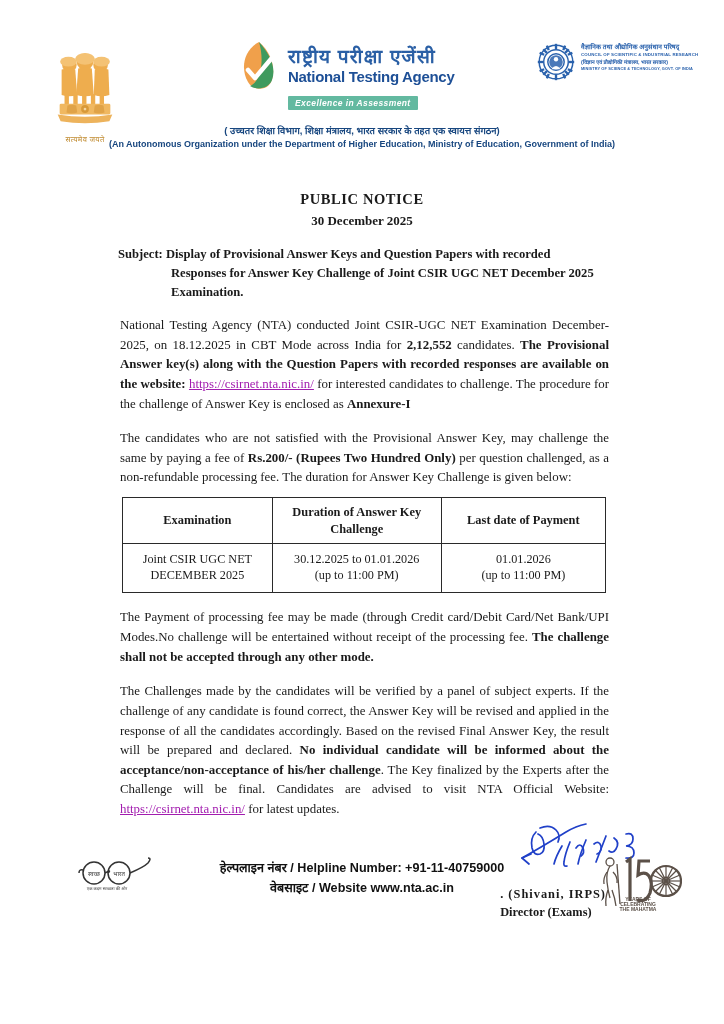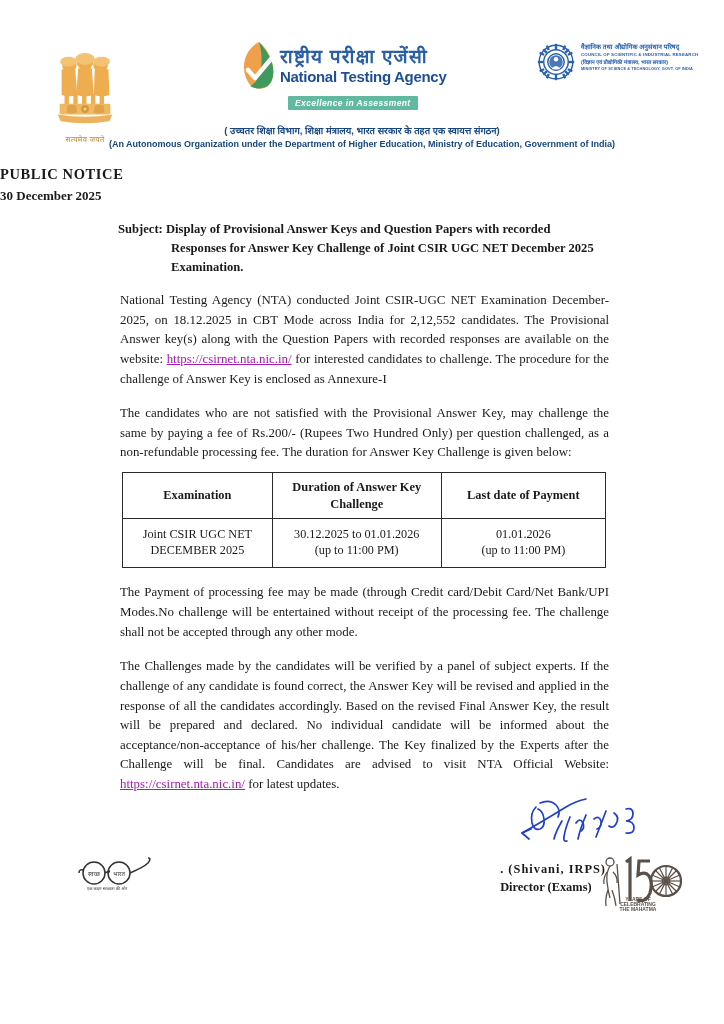--- a/index.html
+++ b/index.html
@@ -36,21 +36,21 @@
     letter-spacing: .3px;
     margin-top: 1px;
     white-space: nowrap;
   }
 
   .nta-block {
     position: absolute;
     left: 238px; top: 40px;
     width: 282px;
   }
-  .nta-top { display: flex; align-items: center; }
+  .nta-top { display: flex; align-items: center; gap: 8px; }
   .nta-leaf { flex: 0 0 auto; width: 42px; height: 52px; }
   .nta-words { flex: 1 1 auto; }
   .nta-hindi {
     font-family: "Liberation Sans", sans-serif;
     font-size: 19px;
     font-weight: bold;
     color: #2a5fa5;
     letter-spacing: 1.2px;
     line-height: 1.15;
     white-space: nowrap;
@@ -117,21 +117,21 @@
     font-size: 9.5px; font-weight: bold;
     color: #17467f; line-height: 1.5;
   }
   .org-english {
     font-family: "Liberation Sans", sans-serif;
     font-size: 9px; font-weight: bold;
     color: #17467f; line-height: 1.5;
   }
 
   
-  .notice-wrap { text-align: left; margin-top: 3px; }
+  .notice-wrap { text-align: center; margin-top: 28px; }
   .notice-title {
     font-size: 14.5px; font-weight: bold;
     letter-spacing: .6px; line-height: 1.55;
   }
   .notice-date {
     font-size: 13px; font-weight: bold;
     line-height: 1.6; margin-top: 1px;
   }
 
   
@@ -149,21 +149,21 @@
 
   
   .content { padding: 0 115px 0 120px; }
   p.para {
     margin: 15px 0 0 0;
     font-size: 12.9px;
     line-height: 1.52;
     text-align: justify;
     text-justify: inter-word;
   }
-  b, .b { font-weight: normal; }
+  b, .b { font-weight: bold; }
   a.link, .link {
     color: #a21caf;
     text-decoration: underline;
   }
 
   
   .tbl-wrap { padding: 0 118px 0 122px; margin-top: 9px; }
   table.keytbl {
     border-collapse: collapse;
     width: 100%;
@@ -413,20 +413,24 @@
       <circle cx="41" cy="17" r="11"></circle>
       <path d="M27 17 q7 -4 3 0"></path>
       <path d="M52 17 q14 -6 18 -10 q4 -5 0 -5"></path>
       <path d="M5 14 q-4 -1 -4 3"></path>
     </g>
     <text x="16" y="20" font-family="Liberation Sans, sans-serif" font-size="6" fill="#333" text-anchor="middle">स्वच्छ</text>
     <text x="41" y="20" font-family="Liberation Sans, sans-serif" font-size="6" fill="#333" text-anchor="middle">भारत</text>
     <text x="29" y="34" font-family="Liberation Sans, sans-serif" font-size="4.2" fill="#333" text-anchor="middle">एक कदम स्वच्छता की ओर</text>
   </svg>
 
+  <div class="footer-center">
+    <div class="fc-line">हेल्पलाइन नंबर / Helpline Number: +91-11-40759000</div>
+    <div class="fc-line">वेबसाइट / Website www.nta.ac.in</div>
+  </div>
 
   <svg class="g150" viewBox="0 0 84 62">
     <g stroke="#5b5048" fill="none" stroke-width="1.3">
 
       <circle cx="12" cy="12" r="4"></circle>
       <path d="M12 16 q-4 6 -3 16 q1 9 3 16"></path>
       <path d="M9 22 q-4 6 -3 12"></path>
       <path d="M15 22 q5 5 4 11"></path>
       <path d="M10 40 q-3 8 -2 16"></path>
       <path d="M14 40 q3 8 4 16"></path>

